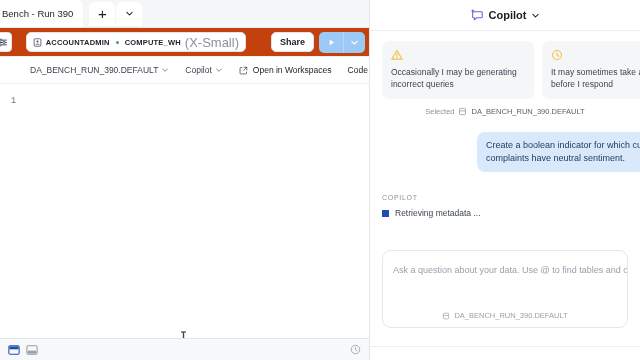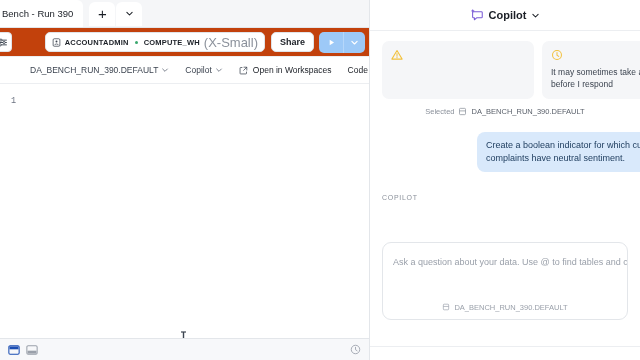--- a/index.html
+++ b/index.html
@@ -83,21 +83,21 @@
   }
   .pill-text {
     font-size: 7.5px; font-weight: 700; color: #1b1f26;
     letter-spacing: 0.2px; white-space: nowrap;
   }
   .pill-sub { font-size: 13px; font-weight: 400; color: #8b919b; }
   .dot-sep { width: 3px; height: 3px; border-radius: 50%; background: #3aa76d; margin: 0 2px; }
   .share-btn {
     height: 20px; border: 1px solid #e0e3e8; border-radius: 5px;
     background: #fff; display: flex; align-items: center;
-    padding: 0 8px; margin-right: 5px;
+    padding: 0 8px; margin-right: 5px; margin-left: 19px;
   }
   .share-btn span { font-size: 9px; font-weight: 700; color: #1b1f26; }
   .run-group { display: flex; align-items: center; }
   .run-btn {
     width: 24px; height: 21px; background: #9dc9f7;
     border-top-left-radius: 5px; border-bottom-left-radius: 5px;
     display: flex; align-items: center; justify-content: center;
   }
   .run-split {
     width: 22px; height: 21px; background: #9dc9f7;
@@ -373,20 +373,21 @@
       </svg>
     </div>
 
     <div class="cp-cards">
       <div class="cp-card">
         <svg class="cp-card-icon" width="12" height="12" viewBox="0 0 14 14">
           <path d="M7 1.8 L13 11.8 H1 Z" fill="none" stroke="#f2c13d" stroke-width="1.2" stroke-linejoin="round"></path>
           <line x1="7" y1="5.4" x2="7" y2="8.4" stroke="#f2c13d" stroke-width="1.2" stroke-linecap="round"></line>
           <circle cx="7" cy="10.1" r="0.7" fill="#f2c13d"></circle>
         </svg>
+        <div class="cp-card-text">Occasionally I may be generating incorrect queries</div>
       </div>
       <div class="cp-card">
         <svg class="cp-card-icon" width="12" height="12" viewBox="0 0 14 14">
           <circle cx="7" cy="7" r="5.2" fill="none" stroke="#f2c13d" stroke-width="1.2"></circle>
           <path d="M7 4.2 V7.2 L9 8.6" fill="none" stroke="#f2c13d" stroke-width="1.2" stroke-linecap="round"></path>
         </svg>
         <div class="cp-card-text">It may sometimes take a  seconds before I respond</div>
       </div>
     </div>
 
@@ -400,20 +401,24 @@
         </svg>
         <span class="selected-value">DA_BENCH_RUN_390.DEFAULT</span>
       </div>
 
       <div class="user-bubble">
         <p>Create a boolean indicator for which cust complaints have neutral sentiment.</p>
       </div>
 
       <div class="cp-label">COPILOT</div>
 
+      <div class="cp-status">
+        <span class="cp-status-sq"></span>
+        <span class="cp-status-text">Retrieving metadata ...</span>
+      </div>
     </div>
 
     <div class="cp-composer">
       <div class="cp-placeholder">Ask a question about your data. Use @ to find tables and colu</div>
       <div class="cp-ctx">
         <svg width="8" height="8" viewBox="0 0 12 12">
           <rect x="2" y="1.8" width="8" height="8.4" rx="1.2" fill="none" stroke="#9aa0aa" stroke-width="1"></rect>
           <line x1="2" y1="5.2" x2="10" y2="5.2" stroke="#9aa0aa" stroke-width="1"></line>
         </svg>
         <span class="cp-ctx-text">DA_BENCH_RUN_390.DEFAULT</span>

